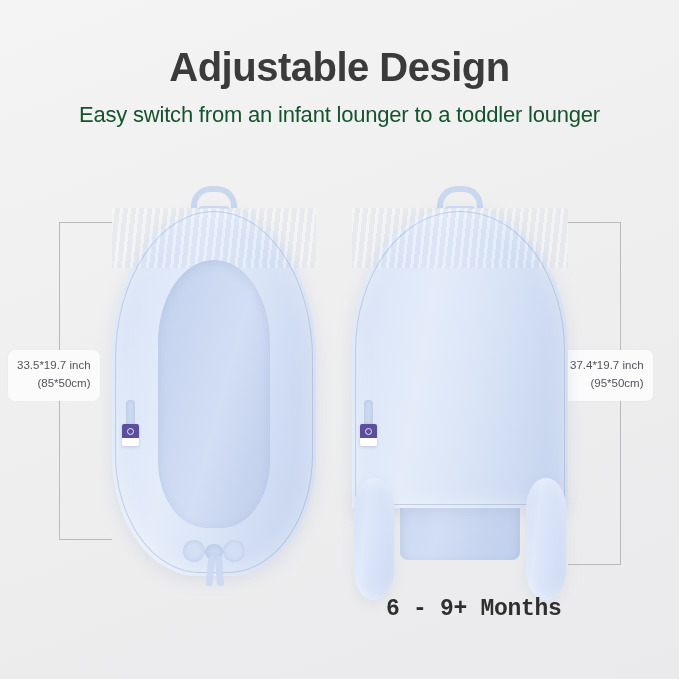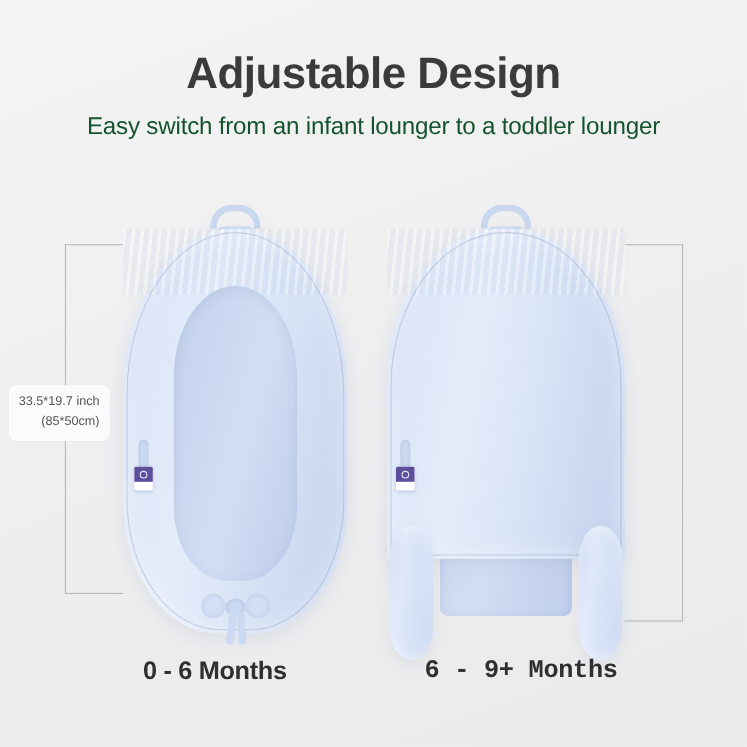--- a/index.html
+++ b/index.html
@@ -204,20 +204,24 @@
     <div>33.5*19.7 inch</div>
     <div>(85*50cm)</div>
   </div>
 
   <div class="bracket" id="bracket-right">
     <div class="vline" style="left:52px;"></div>
     <div class="arm" style="top:0; left:0; width:53px;"></div>
     <div class="arm" style="bottom:0; left:0; width:53px;"></div>
   </div>
 
+  <div class="dim-label" id="dim-label-right">
+    <div>37.4*19.7 inch</div>
+    <div>(95*50cm)</div>
+  </div>
 
   <div class="lounger" id="lounger-infant">
     <div class="handle"></div>
     <div class="bolster">
       <div class="ribs"></div>
       <div class="seam"></div>
     </div>
     <div class="mattress"></div>
     <div class="tag-loop" id="loop-infant"></div>
     <div class="brand-tag" id="tag-infant">
@@ -244,16 +248,15 @@
     <div class="leg" id="leg-left"></div>
     <div class="leg" id="leg-right"></div>
     <div class="tag-loop" id="loop-toddler"></div>
     <div class="brand-tag" id="tag-toddler">
       <div class="mark">
           <span></span>
         </div>
     </div>
   </div>
 
-  <div class="caption" id="caption-infant">0 - 6 Months</div>
   <div class="caption" id="caption-toddler">6 - 9+ Months</div>
 
 </div>
 
 </body></html>

